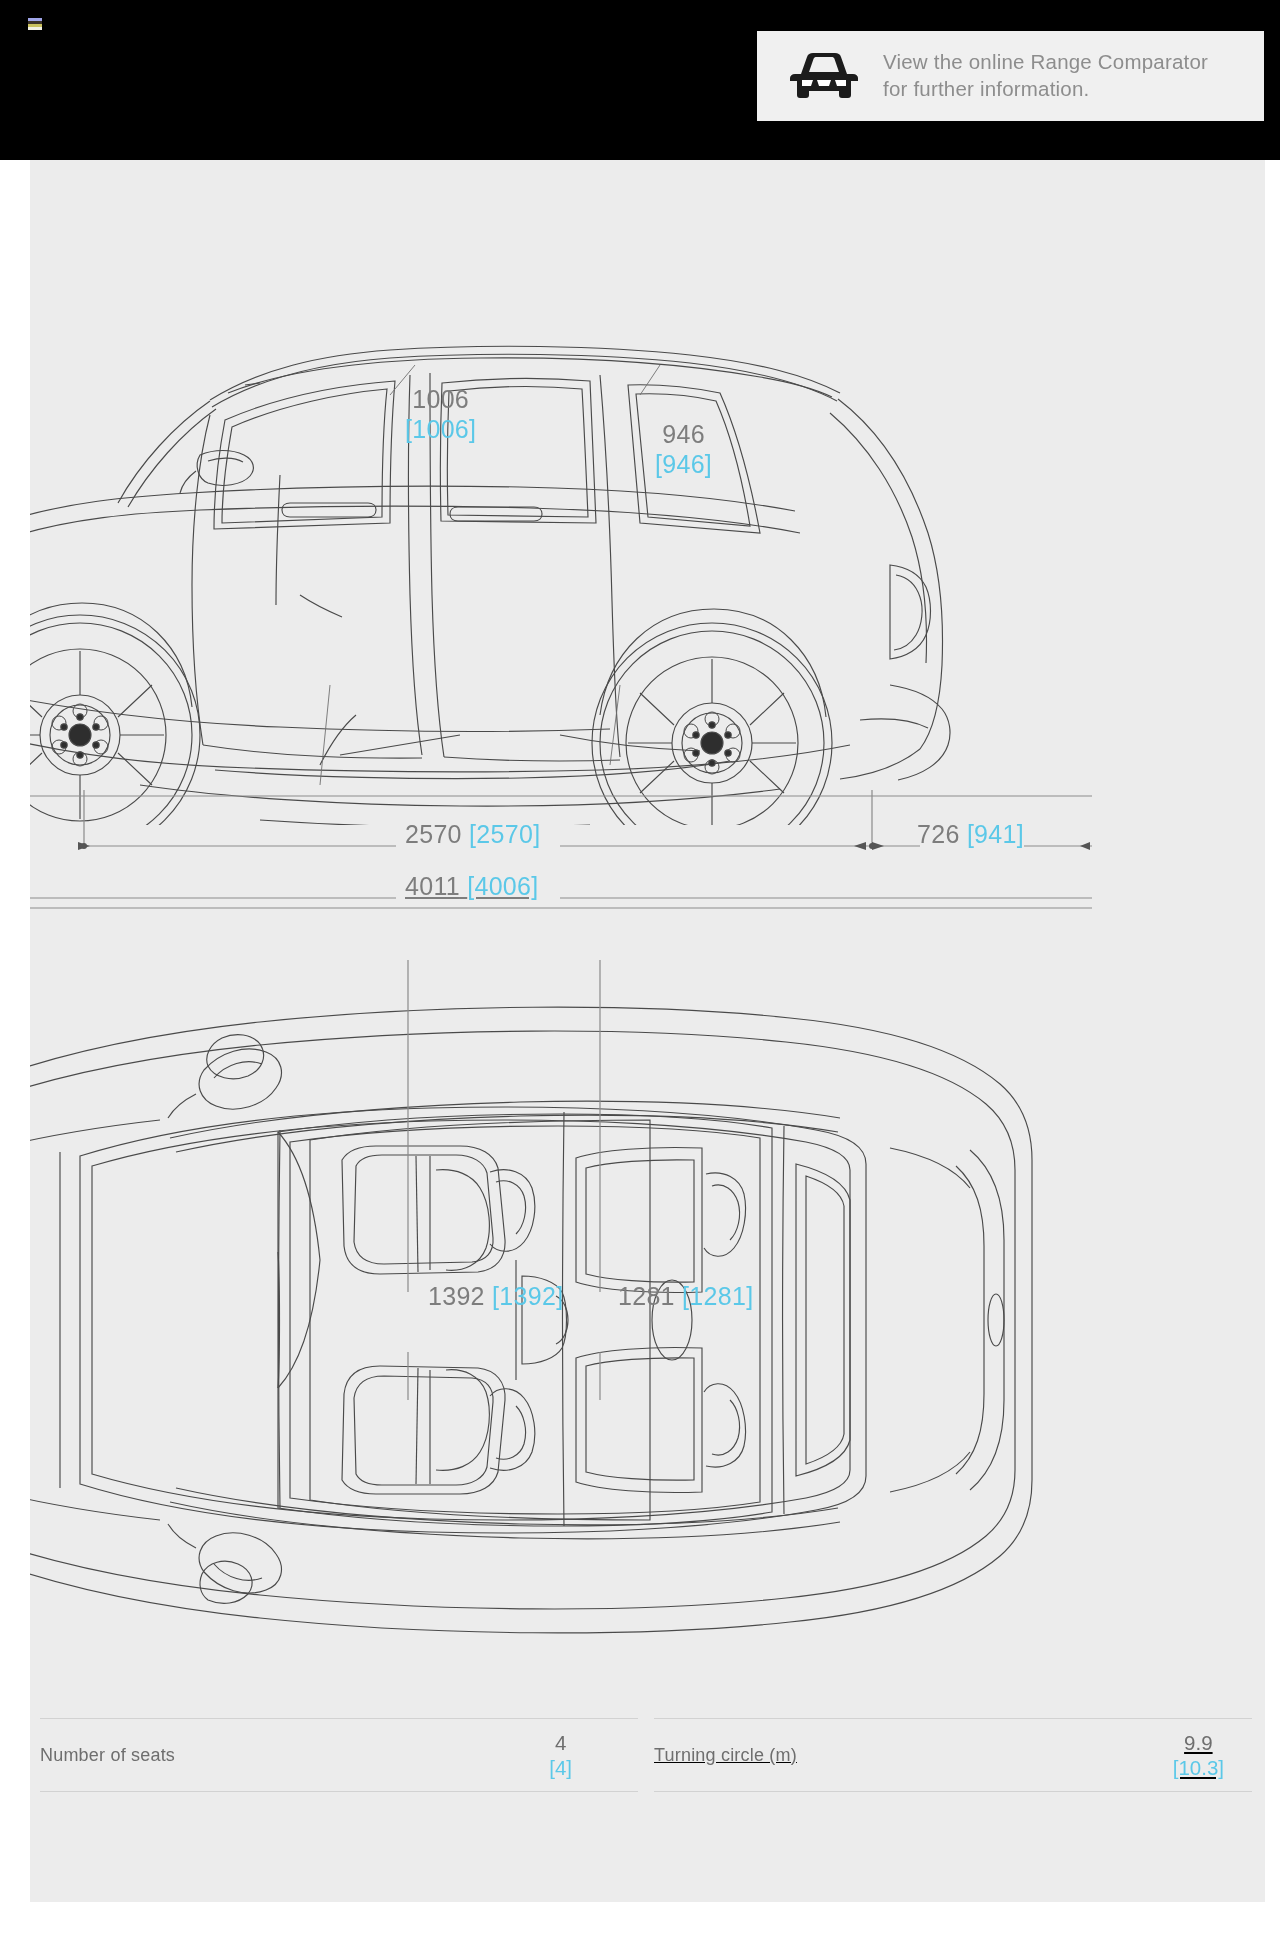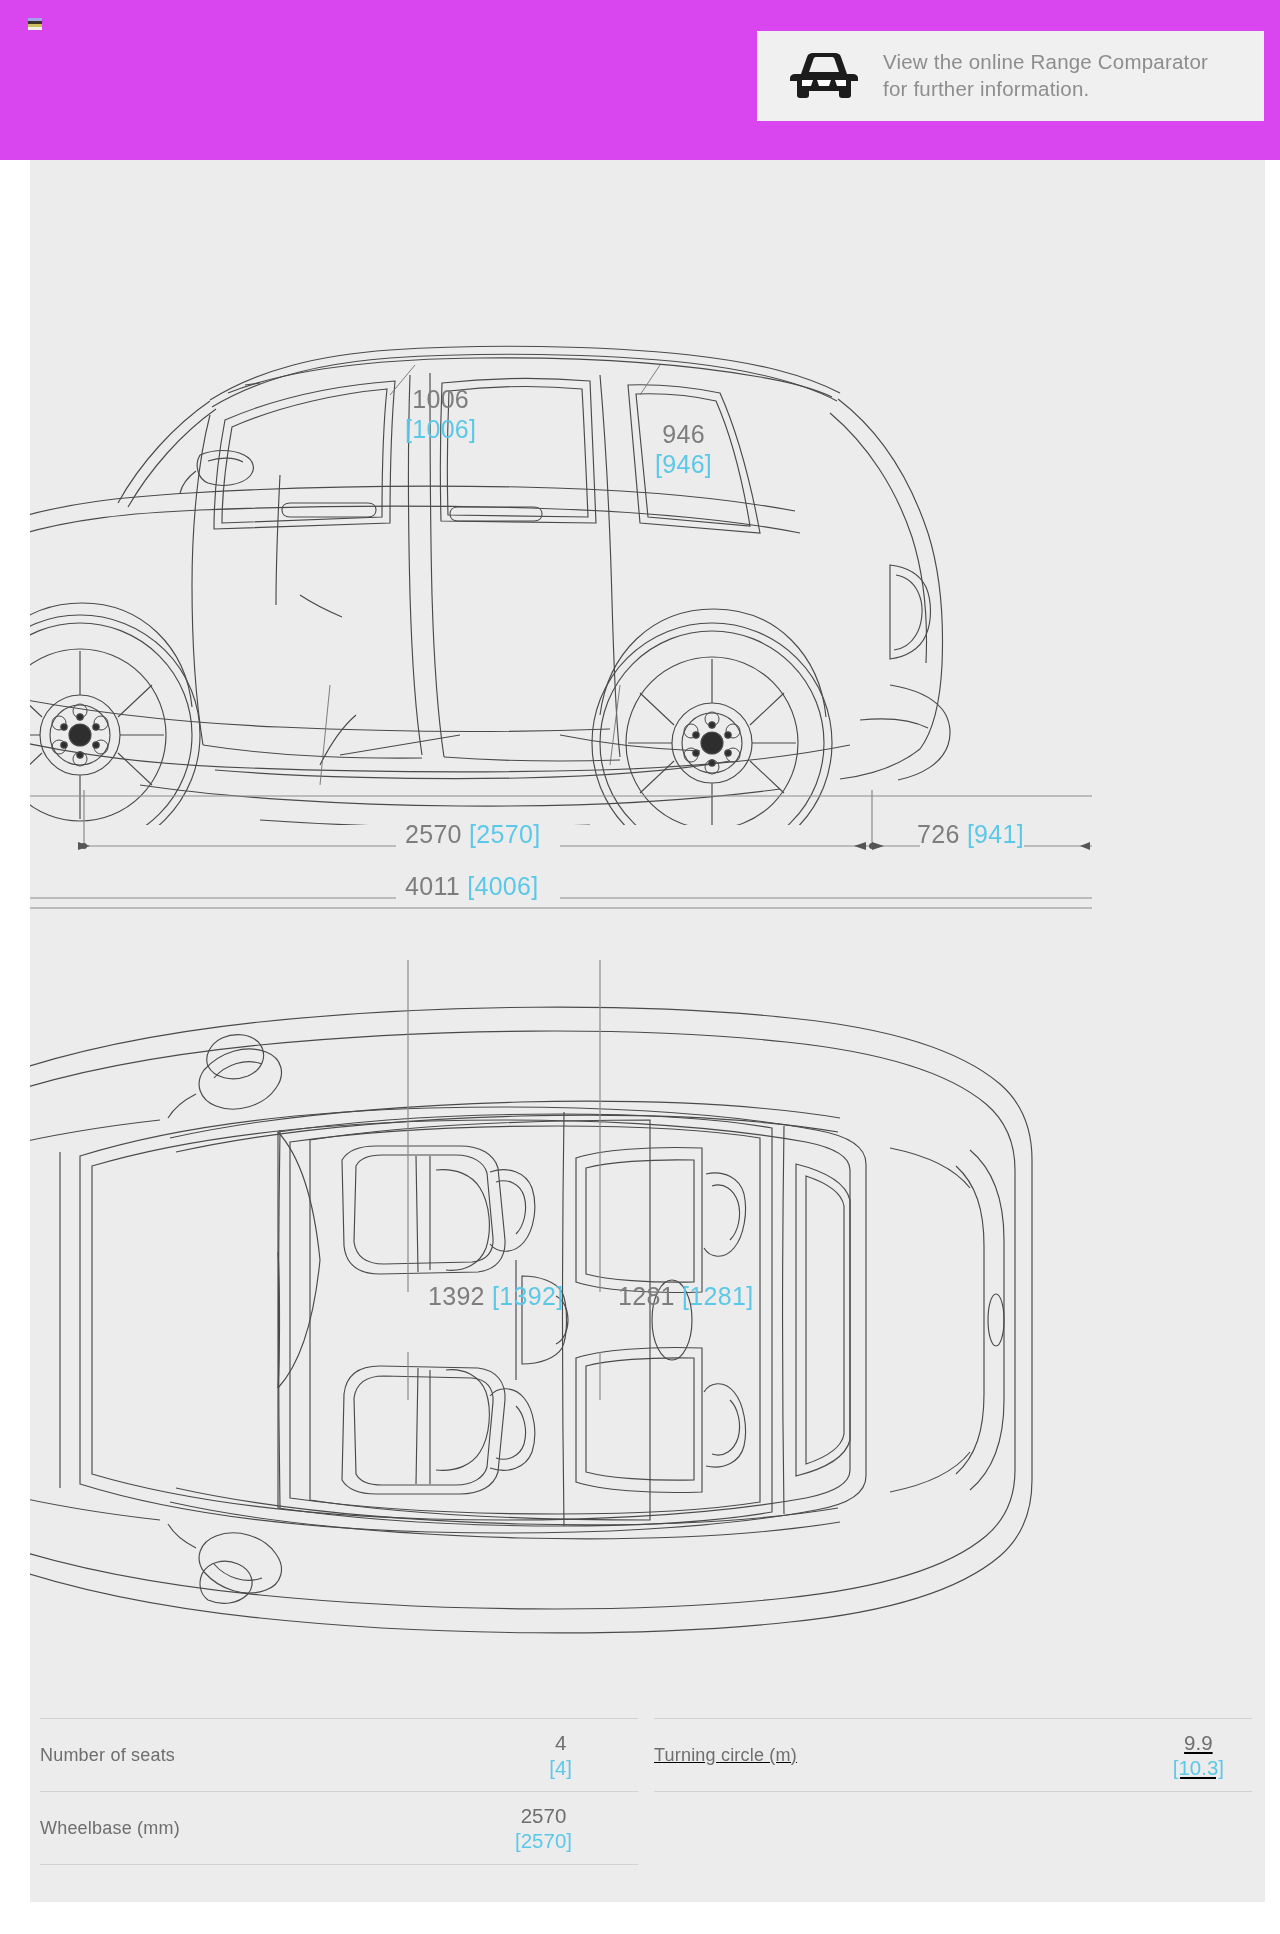--- a/index.html
+++ b/index.html
@@ -6,21 +6,21 @@
   html,body{margin:0;padding:0;}
   body{
     width:1280px;height:1934px;
     background:#ffffff;
     font-family:"Liberation Sans", sans-serif;
     overflow:hidden;position:relative;
   }
   .page{position:absolute;inset:0;}
 
   
-  .topband{position:absolute;left:0;top:0;width:1280px;height:160px;background:#d946ef;}
+  .topband{position:absolute;left:0;top:0;width:1280px;height:160px;background:#000000;}
   .corner-mark{position:absolute;left:28px;top:18px;width:14px;height:16px;}
   .corner-mark i{display:block;height:3px;width:100%;}
   .cm1{background:#9fa5e8;}
   .cm2{background:#3b3228;}
   .cm3{background:#c9c15f;}
   .cm4{background:#f1f0e4;}
 
   .banner{
     position:absolute;left:757px;top:31px;width:507px;height:90px;
     background:#f0f0f0;display:flex;align-items:center;gap:22px;
@@ -54,21 +54,21 @@
   
   .dlabel{position:absolute;font-size:25px;color:#7d7d7d;white-space:nowrap;letter-spacing:.3px;}
   .dlabel .alt{color:#5bc8e8;}
   .dlabel.stack{line-height:1.18;text-align:center;}
   .dlabel.stack .alt{display:block;}
 
   #lbl-1006{left:405px;top:385px;}
   #lbl-946{left:655px;top:420px;}
   #lbl-2570{left:405px;top:820px;}
   #lbl-726{left:917px;top:820px;}
-  #lbl-4011{left:405px;top:872px;}
+  #lbl-4011{left:405px;top:872px;text-decoration:underline;}
   #lbl-4cut{left:-6px;top:820px;}
   #lbl-1392{left:428px;top:1282px;}
   #lbl-1281{left:618px;top:1282px;}
 
   
   .spec{
     position:absolute;left:0px;top:1718px;width:1262px;height:160px;
     display:flex;
   }
   .spec-col{flex:1 1 50%;display:flex;flex-direction:column;}
@@ -433,27 +433,20 @@
 
   <div class="spec">
     <div class="spec-col left">
       <div class="spec-row">
         <span class="spec-label">Number of seats</span>
         <span class="spec-val">
           <span>4</span>
           <span class="alt">[4]</span>
         </span>
       </div>
-      <div class="spec-row">
-        <span class="spec-label">Wheelbase (mm)</span>
-        <span class="spec-val">
-          <span>2570</span>
-          <span class="alt">[2570]</span>
-        </span>
-      </div>
     </div>
 
     <div class="spec-col right">
       <div class="spec-row">
         <span class="spec-label">Turning circle (m)</span>
         <span class="spec-val">
           <span>9.9</span>
           <span class="alt">[10.3]</span>
         </span>
       </div>

